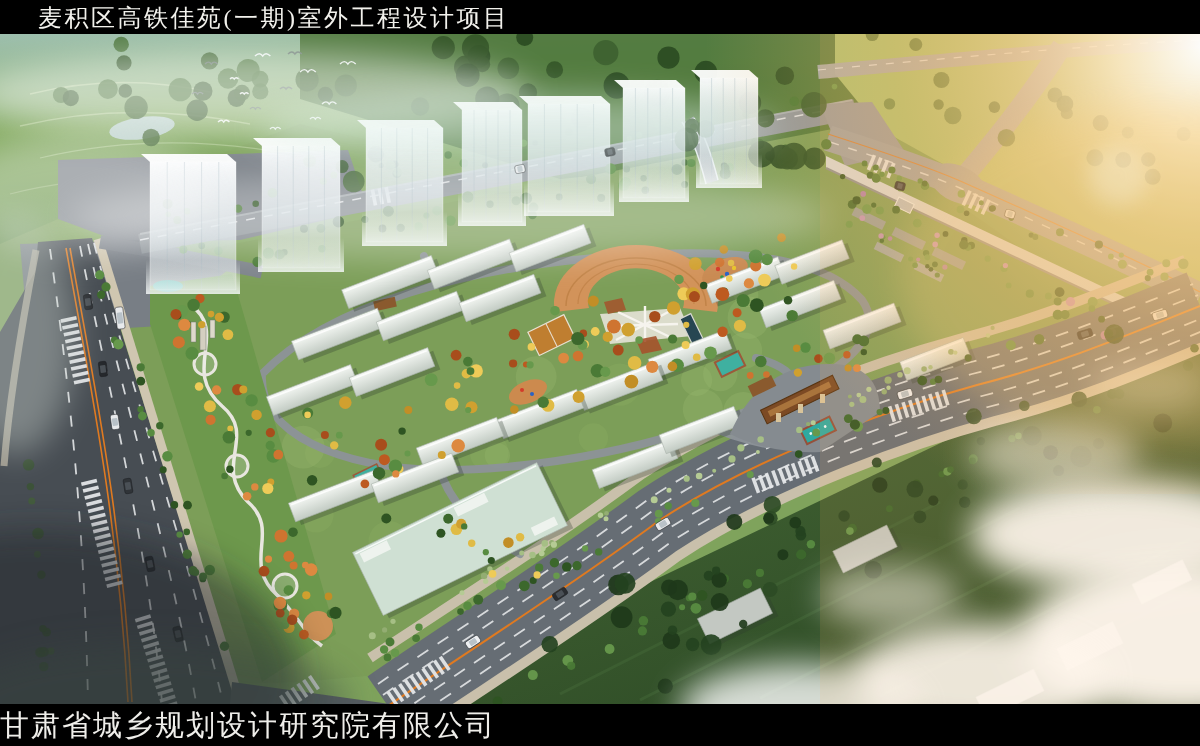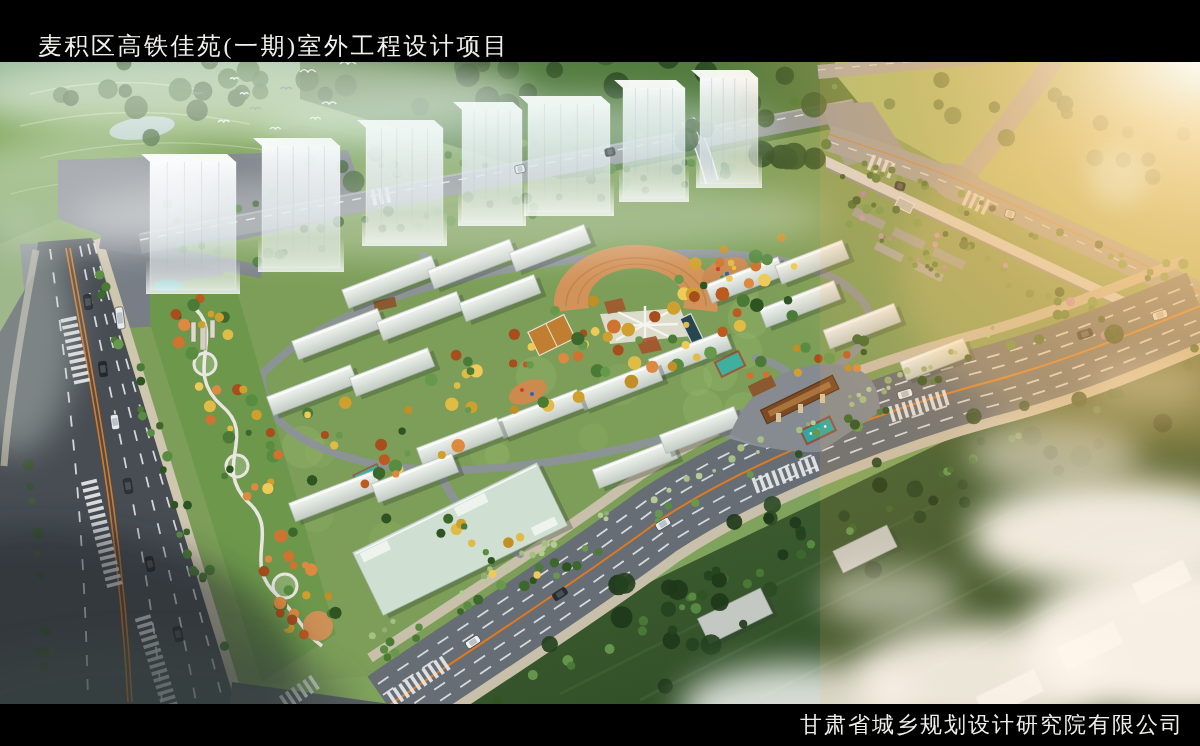--- a/index.html
+++ b/index.html
@@ -1,24 +1,24 @@
 <!DOCTYPE html>
 <html><head>
 <meta charset="utf-8">
 <style>
   html,body{margin:0;padding:0;background:#000;}
   .frame{position:relative;width:1200px;height:746px;overflow:hidden;background:#000;
          font-family:"Liberation Serif","DejaVu Serif",serif;}
   .bar{position:absolute;left:0;width:1200px;background:#000;z-index:5;}
-  .bar.top{top:0;height:34px;margin-top:28px;}
+  .bar.top{top:0;height:34px;}
   .bar.bottom{bottom:0;height:42px;}
   .title-text{display:block;padding-left:38px;line-height:36px;font-size:24px;
               letter-spacing:2.5px;color:#f2f1ec;white-space:nowrap;}
-  .company-text{display:block;padding-right:16px;line-height:42px;font-size:22px;
-                letter-spacing:2px;color:#efeeea;text-align:right;white-space:nowrap;}
+  .company-text{display:block;padding-right:16px;line-height:42px;font-size:29px;
+                letter-spacing:2px;color:#efeeea;white-space:nowrap;}
   svg.scene{position:absolute;top:34px;left:0;z-index:1;display:block;}
 </style>
 </head>
 <body>
 
 <div class="frame">
 
   <div class="bar top">
     <span class="title-text">麦积区高铁佳苑(一期)室外工程设计项目</span>
   </div>

